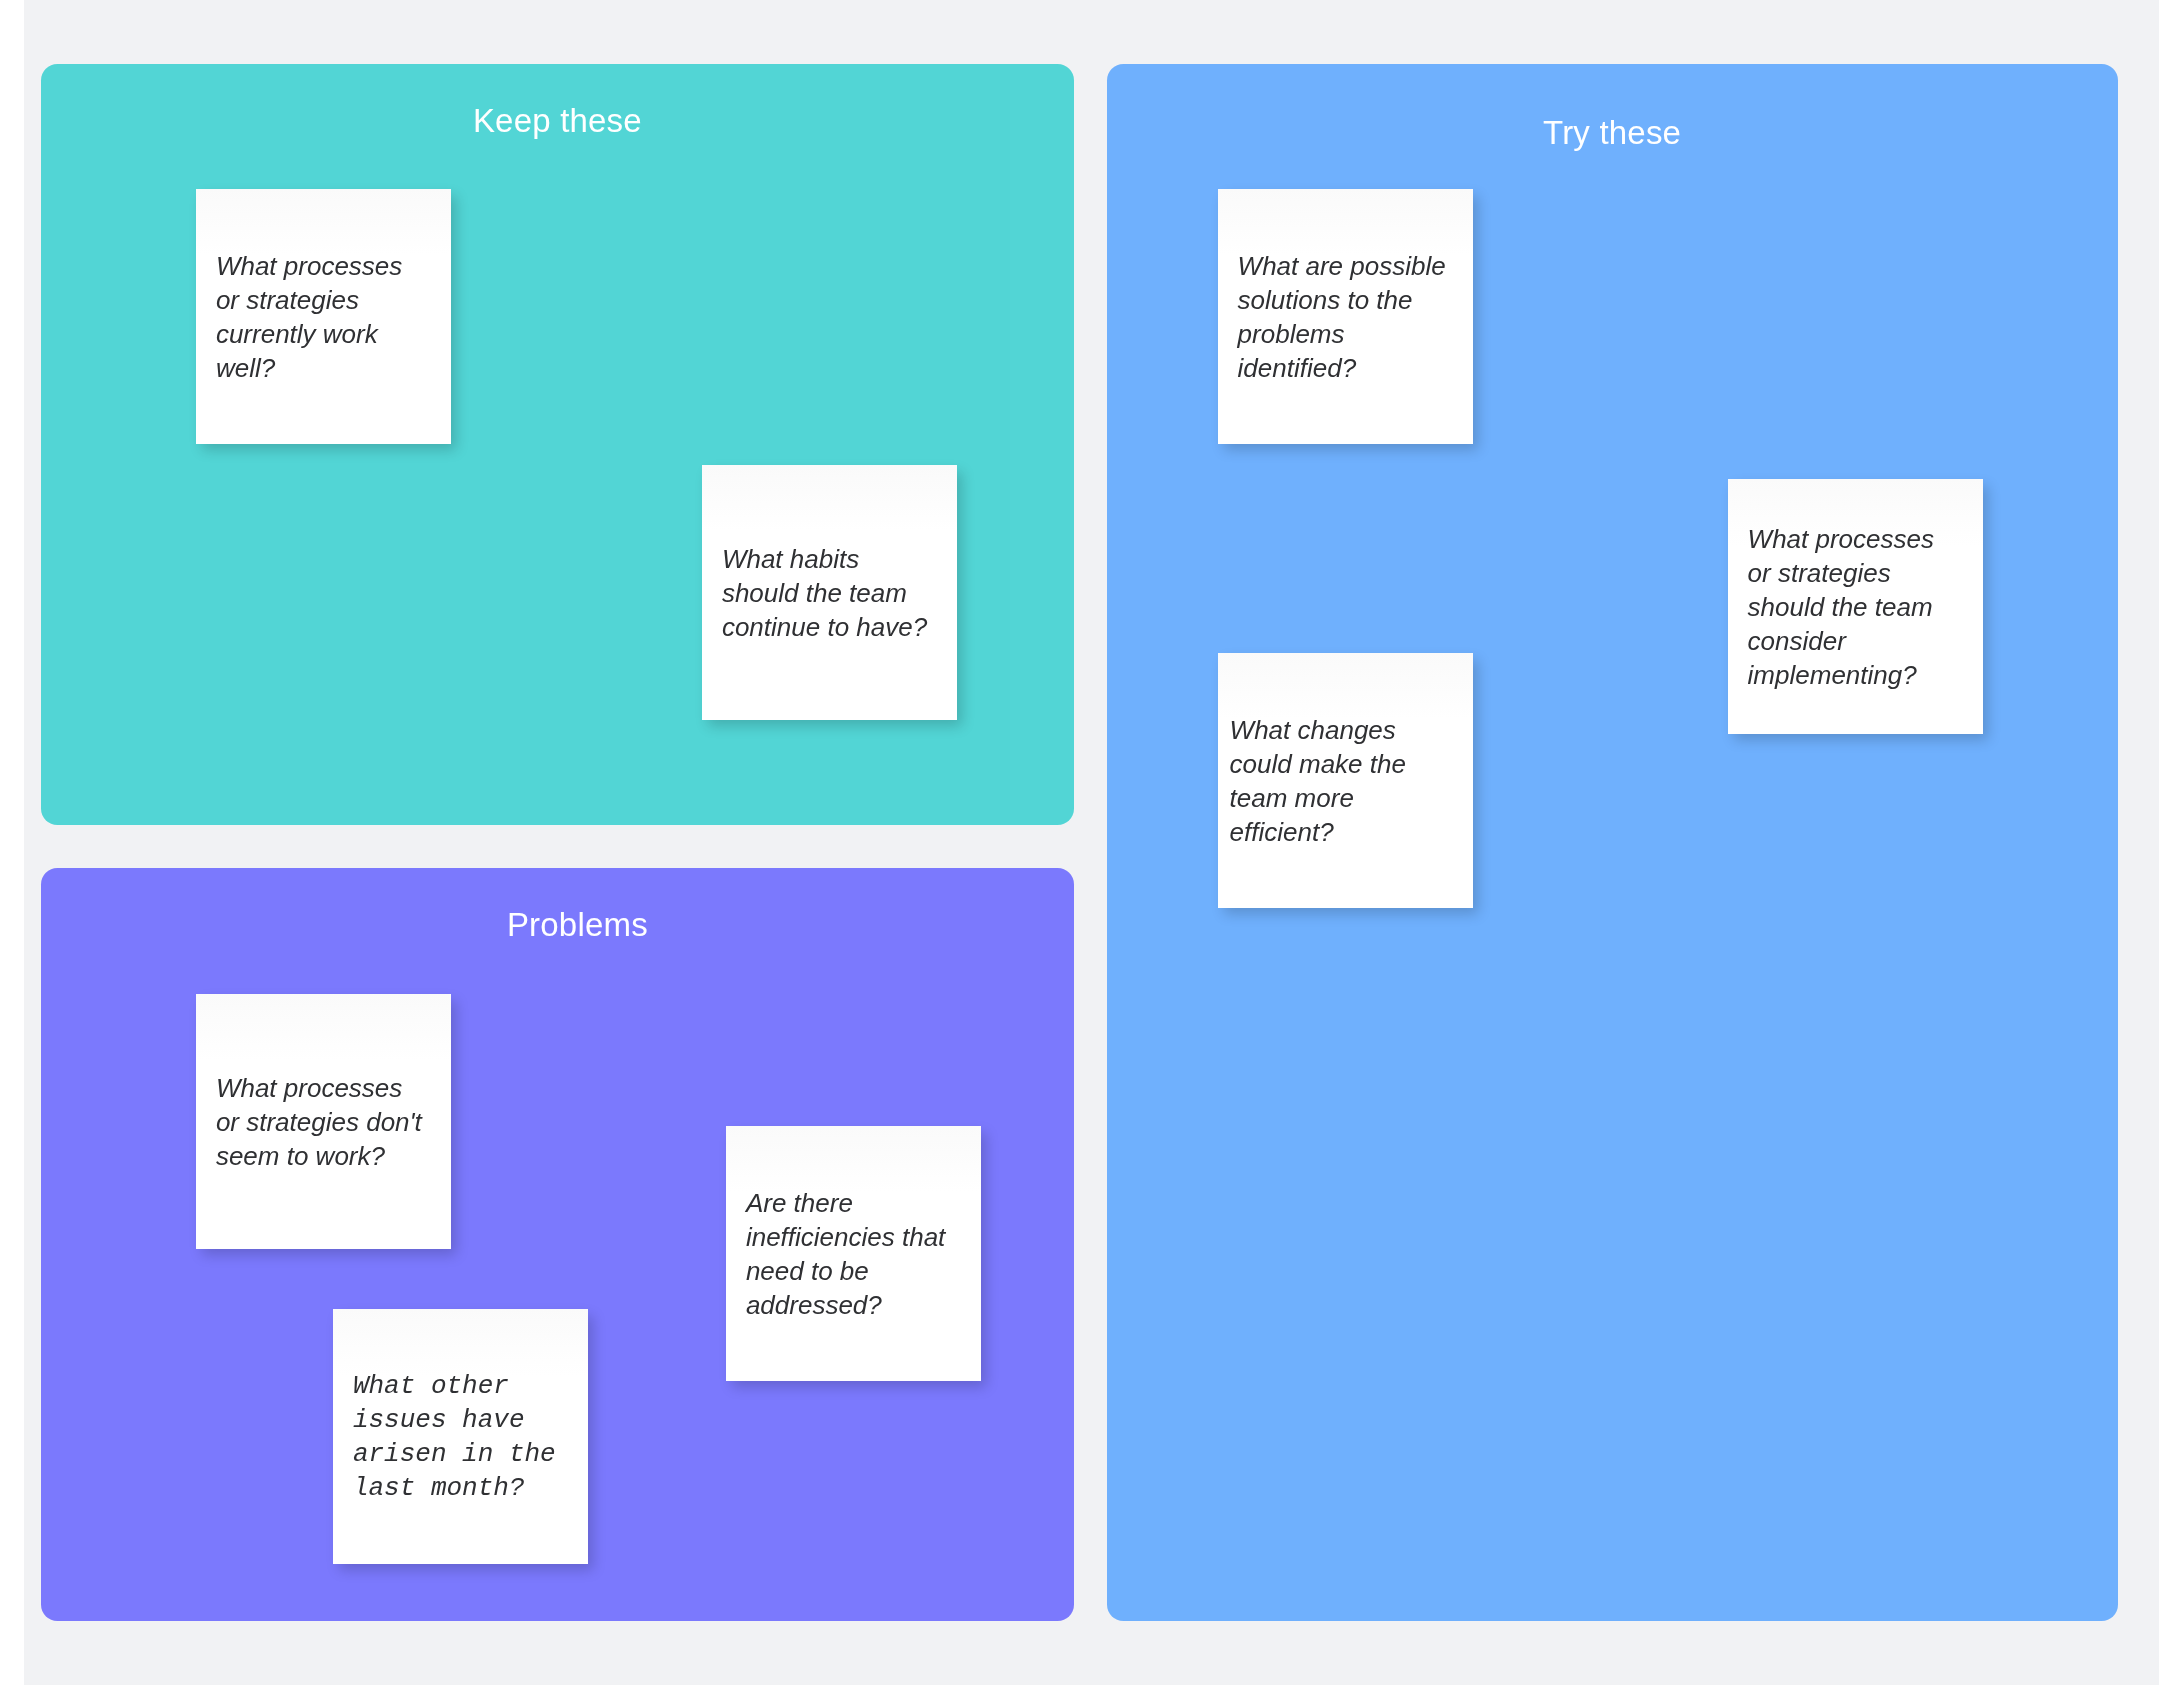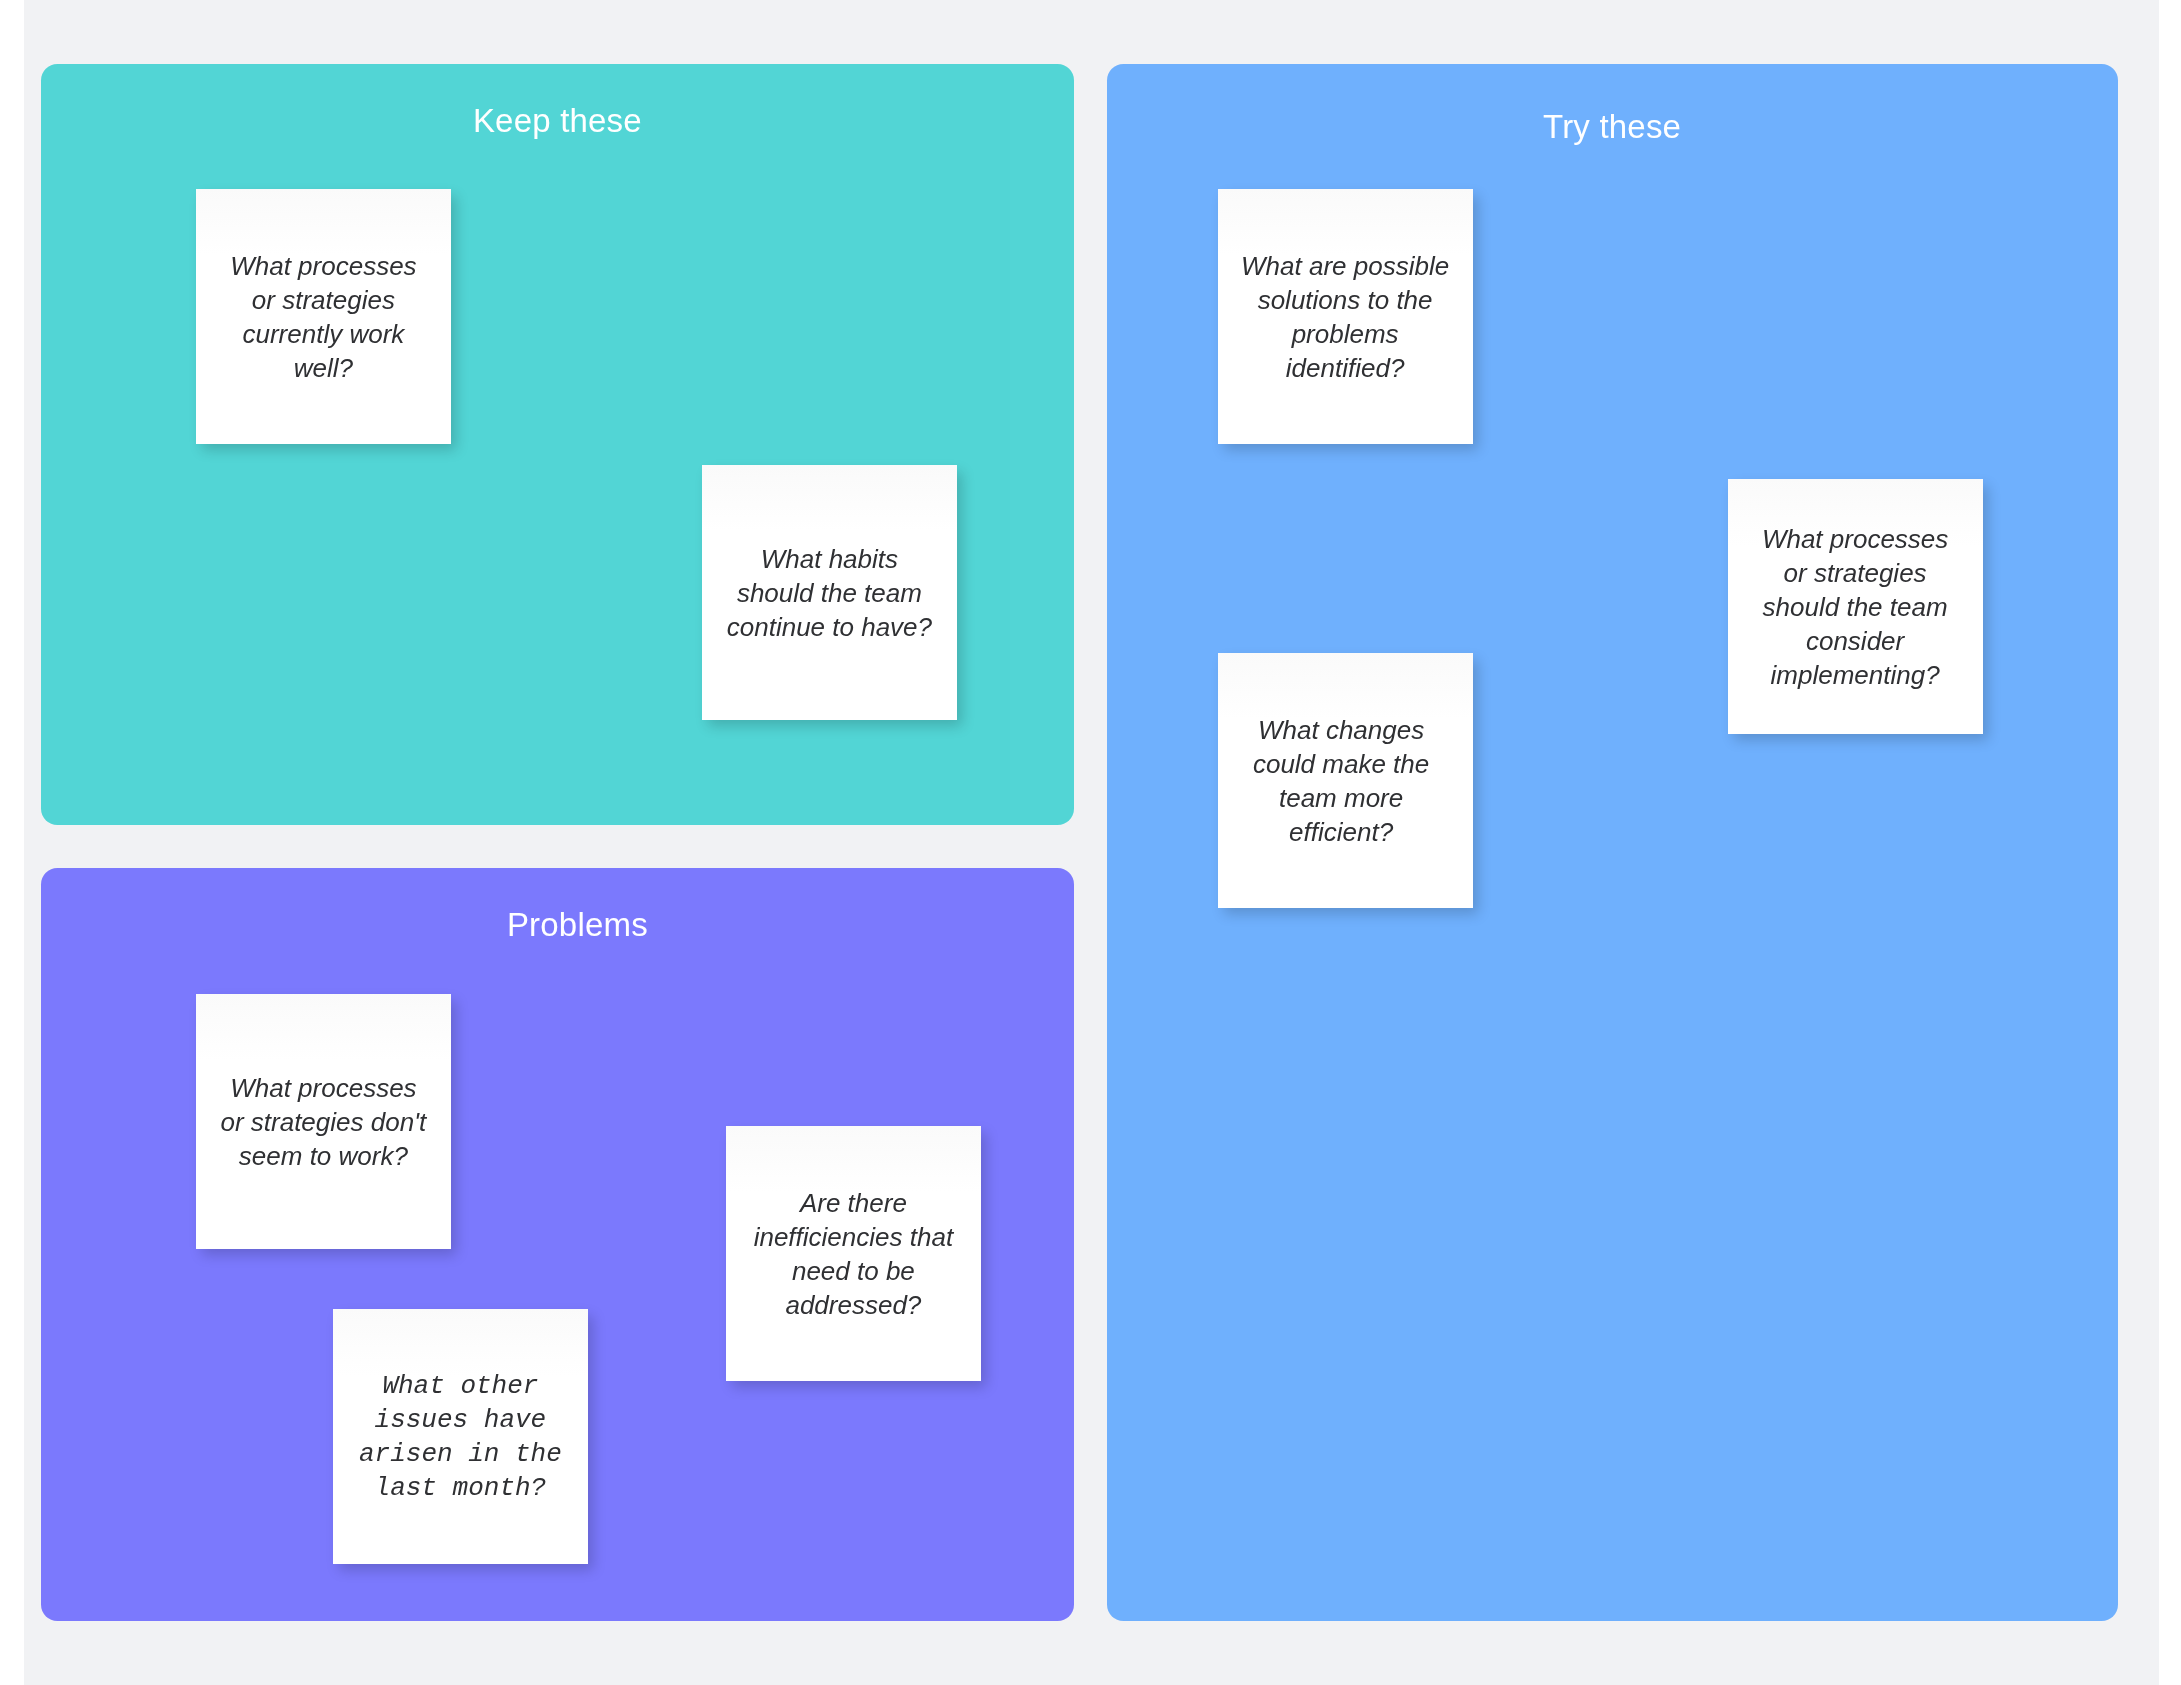--- a/index.html
+++ b/index.html
@@ -72,21 +72,21 @@
   }
   #panel-problems .panel-title { top: 38px; margin-left: 40px; }
 
   #panel-try {
     left: 1083px;
     top: 64px;
     width: 1011px;
     height: 1557px;
     background: #6fb0fd;
   }
-  #panel-try .panel-title { top: 44px; }
+  #panel-try .panel-title { top: 50px; }
 
   
   .card {
     position: absolute;
     width: 255px;
     height: 255px;
     background: #ffffff;
     background: linear-gradient(180deg, #fafafa 0%, #ffffff 26%, #ffffff 100%);
     box-shadow: 5.5px 7.3px 12.7px rgba(0, 0, 0, 0.18);
     display: flex;
@@ -94,21 +94,21 @@
     justify-content: center;
     box-sizing: border-box;
     padding: 0 20px;
   }
 
   .card-text {
     font-style: italic;
     font-size: 26px;
     line-height: 34px;
     color: #2f3033;
-    text-align: center;
+    text-align: left;
     width: 100%;
     word-wrap: break-word;
   }
 </style>
 </head>
 <body>
 
 <div id="board">
   <div id="canvas">
 

